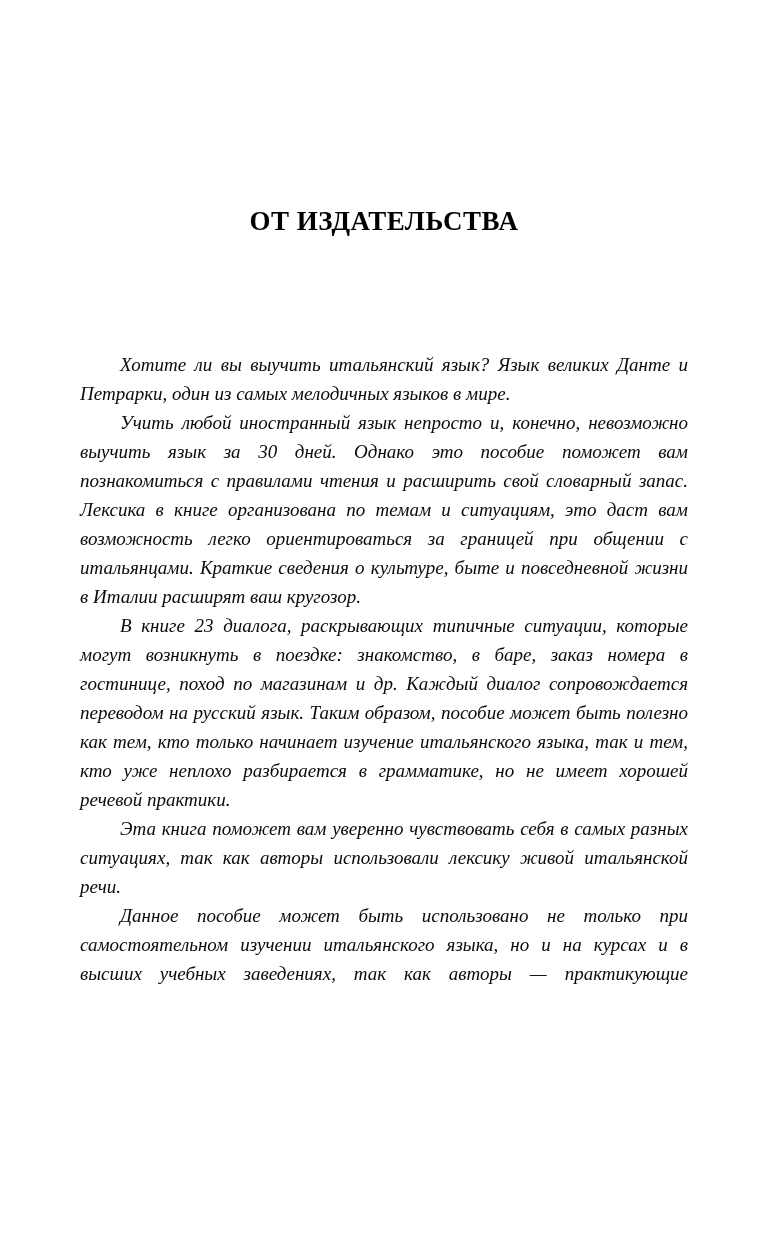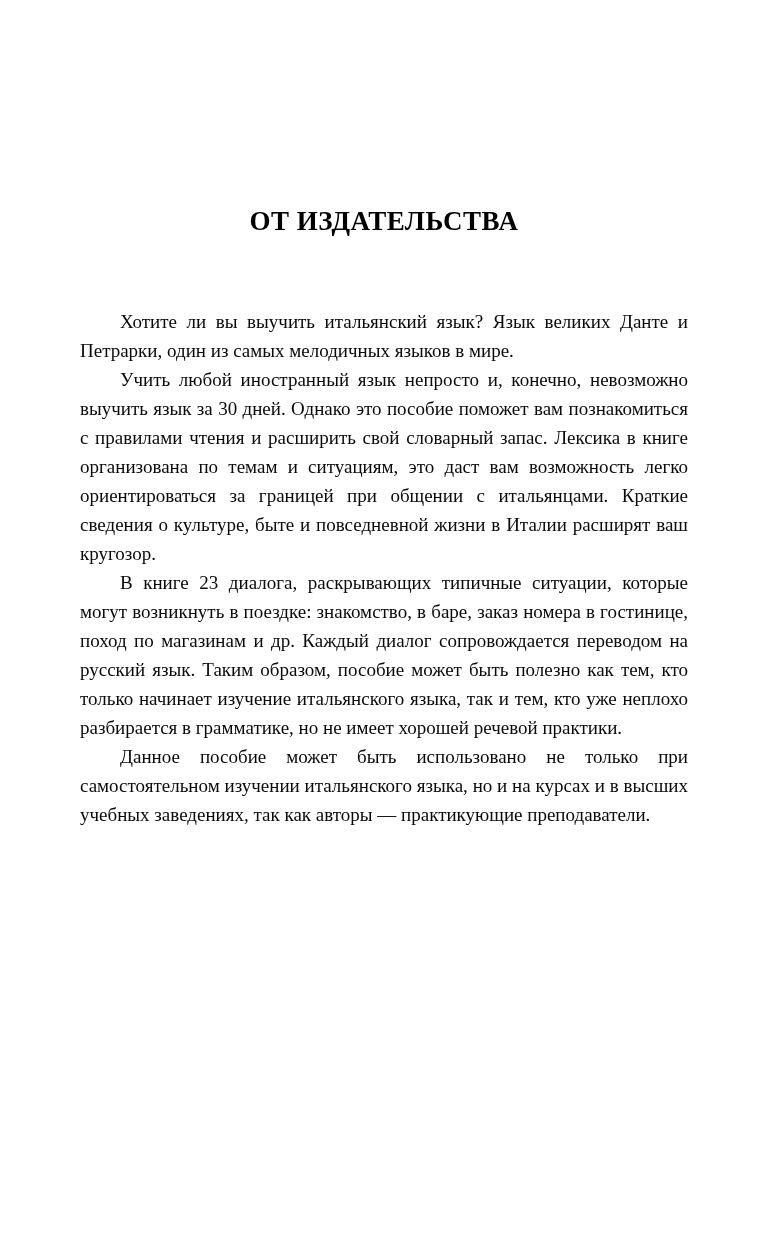--- a/index.html
+++ b/index.html
@@ -23,37 +23,39 @@
   .chapter-title {
     margin: 0;
     font-size: 27px;
     line-height: 32px;
     font-weight: bold;
     text-align: center;
     letter-spacing: 0.5px;
     color: #000000;
   }
   .body-text {
-    margin-top: 70px;
+    margin-top: 113px;
     font-size: 19px;
     line-height: 29px;
     text-align: justify;
     text-justify: inter-word;
+    font-style: italic;
   }
   .body-text p {
     margin: 0;
     padding: 0;
     text-indent: 40px;
   }
 </style>
 </head>
 <body>
 
 <div class="page">
   <h1 class="chapter-title">ОТ ИЗДАТЕЛЬСТВА</h1>
 
   <div class="body-text">
     <p>Хотите ли вы выучить итальянский язык? Язык великих Данте и Петрарки, один из самых мелодичных языков в мире.</p>
     <p>Учить любой иностранный язык непросто и, конечно, невозможно выучить язык за 30 дней. Однако это пособие поможет вам познакомиться с правилами чтения и расширить свой словарный запас. Лексика в книге организована по темам и ситуациям, это даст вам возможность легко ориентироваться за границей при общении с итальянцами. Краткие сведения о культуре, быте и повседневной жизни в Италии расширят ваш кругозор.</p>
     <p>В книге 23 диалога, раскрывающих типичные ситуации, которые могут возникнуть в поездке: знакомство, в баре, заказ номера в гостинице, поход по магазинам и др. Каждый диалог сопровождается переводом на русский язык. Таким образом, пособие может быть полезно как тем, кто только начинает изучение итальянского языка, так и тем, кто уже неплохо разбирается в грамматике, но не имеет хорошей речевой практики.</p>
+    <p>Эта книга поможет вам уверенно чувствовать себя в самых разных ситуациях, так как авторы использовали лексику живой итальянской речи.</p>
     <p>Данное пособие может быть использовано не только при самостоятельном изучении итальянского языка, но и на курсах и в высших учебных заведениях, так как авторы — практикующие преподаватели.</p>
   </div>
 </div>
 
 </body></html>

